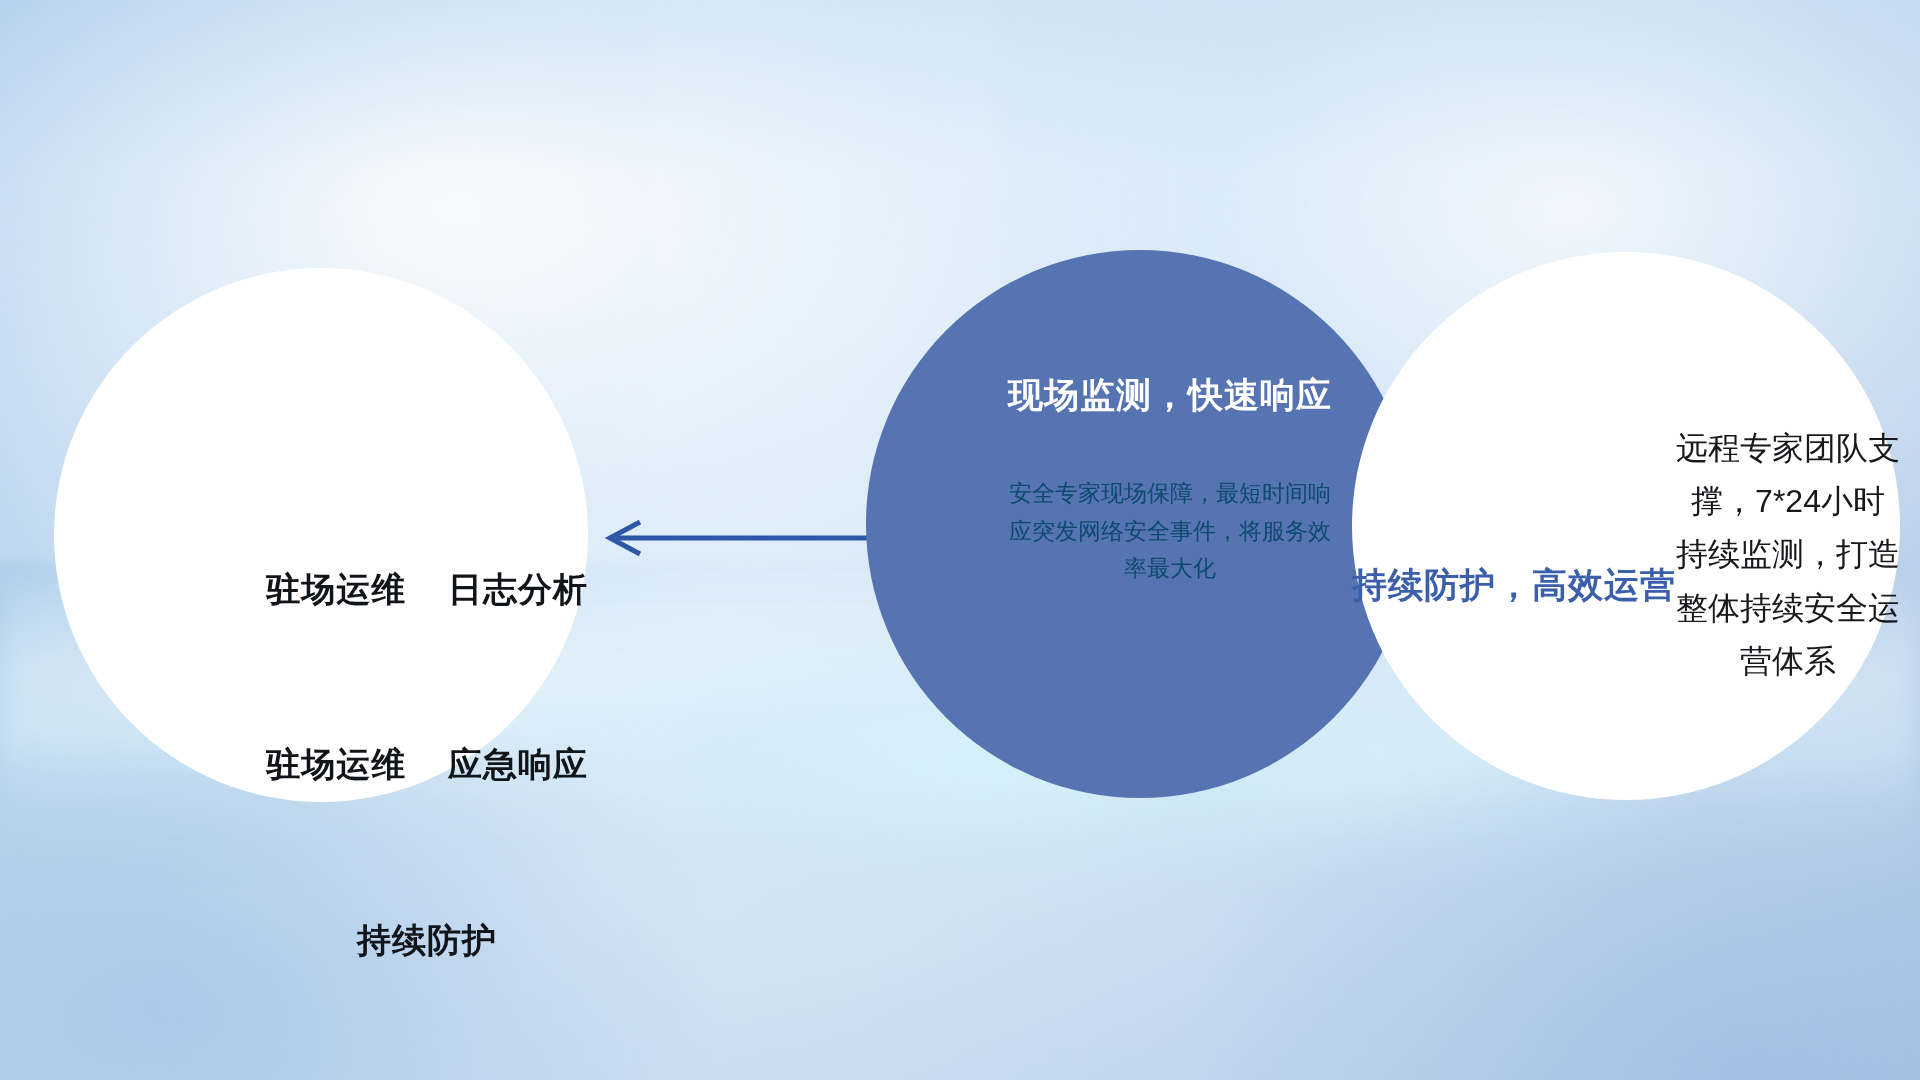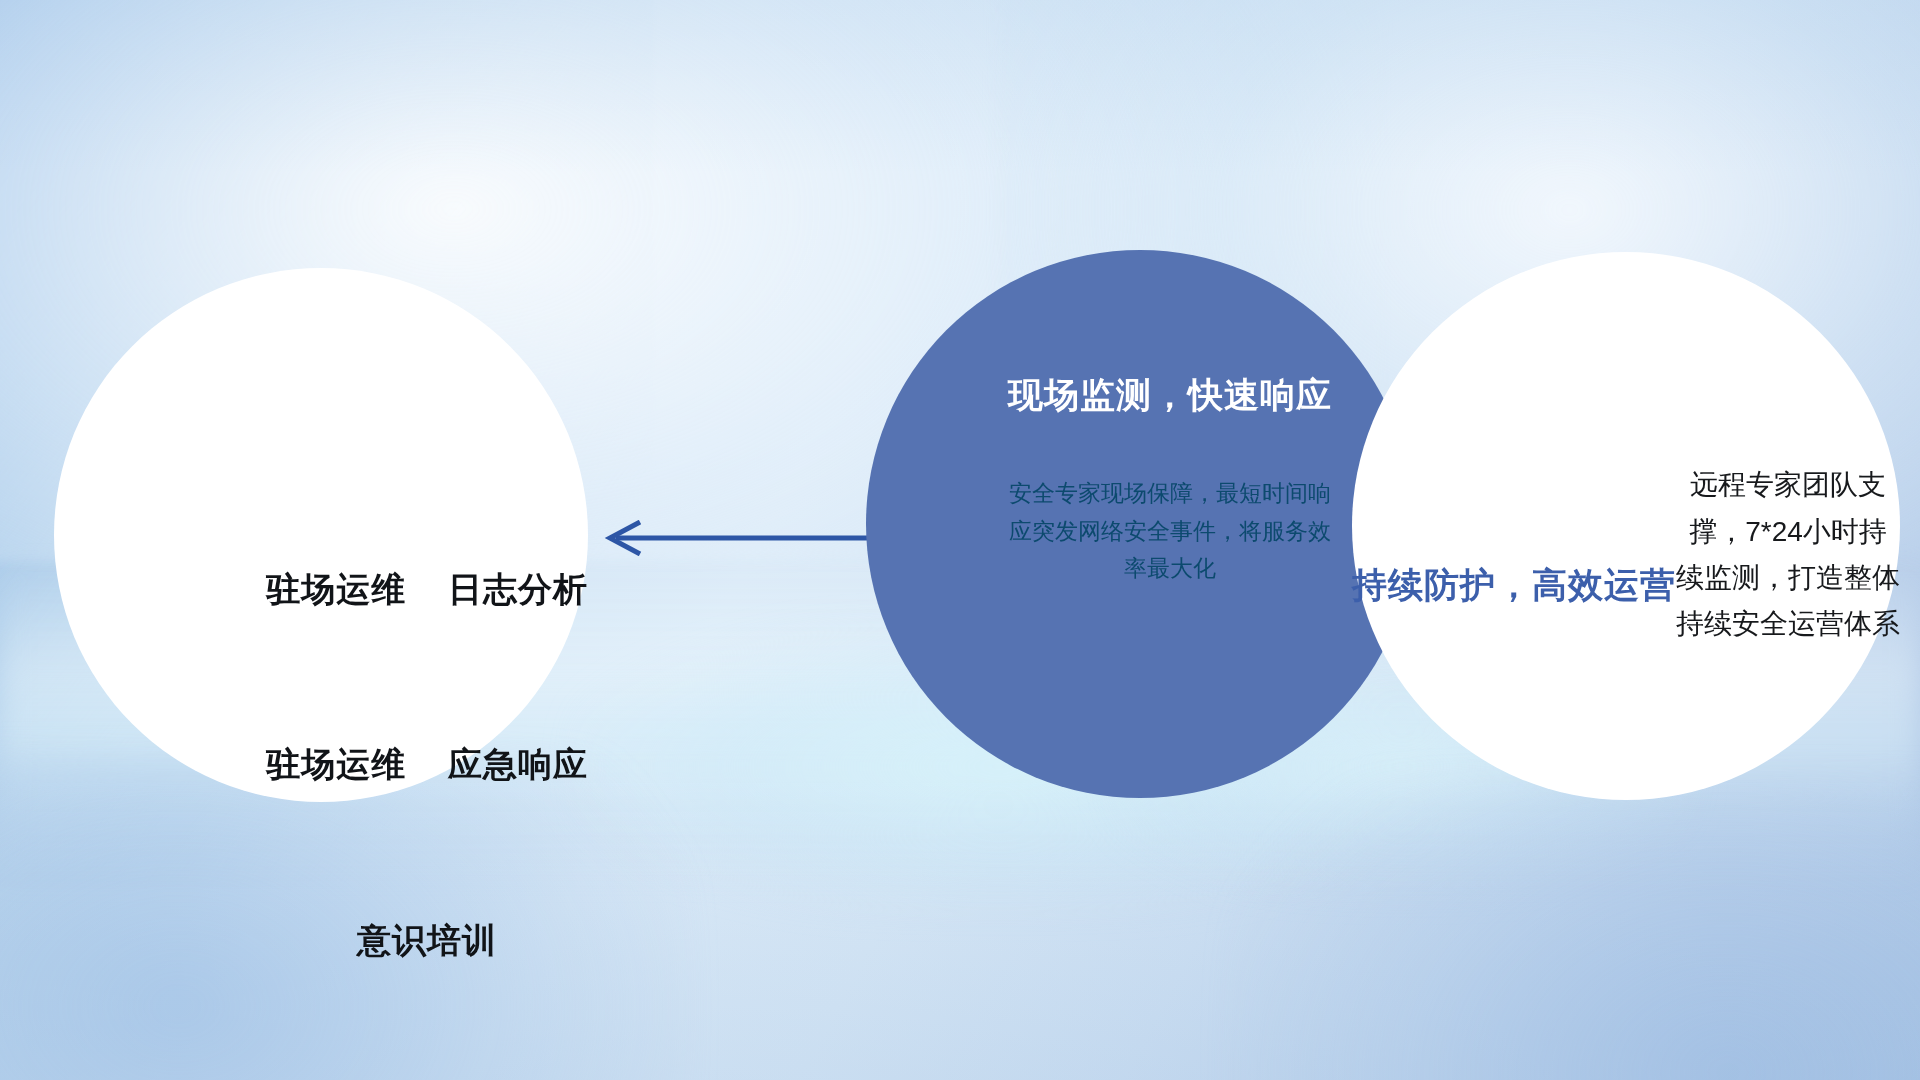--- a/index.html
+++ b/index.html
@@ -262,21 +262,21 @@
     color: #3c5fab;
     font-weight: bold;
     font-size: 35px;
     letter-spacing: 1px;
     white-space: nowrap;
   }
   #right-body {
     margin-top: 58px;
     width: 438px;
     color: #17191c;
-    font-size: 28px;
+    font-size: 32px;
     line-height: 1.66;
     text-align: center;
   }
 
   
   #arrow {
     position: absolute;
     left: 600px;
     top: 520px;
     width: 270px;
@@ -307,21 +307,21 @@
 
   <div class="circle circle-white" id="left-circle"></div>
   <div class="circle" id="blue-circle"></div>
   <div class="circle circle-white" id="right-circle"></div>
 
   <div id="left-content">
     <div id="left-dash"></div>
     <div id="left-lines">
       <span class="lrow">驻场运维    日志分析</span>
       <span class="lrow">驻场运维    应急响应</span>
-      <span class="lrow">意识培训</span>
+      <span class="lrow">持续防护</span>
     </div>
   </div>
 
   <div id="blue-content">
     <div id="blue-title">现场监测，快速响应</div>
     <div id="blue-body">安全专家现场保障，最短时间响应突发网络安全事件，将服务效率最大化</div>
   </div>
 
   <div id="right-content">
     <div id="right-title">持续防护，高效运营</div>

